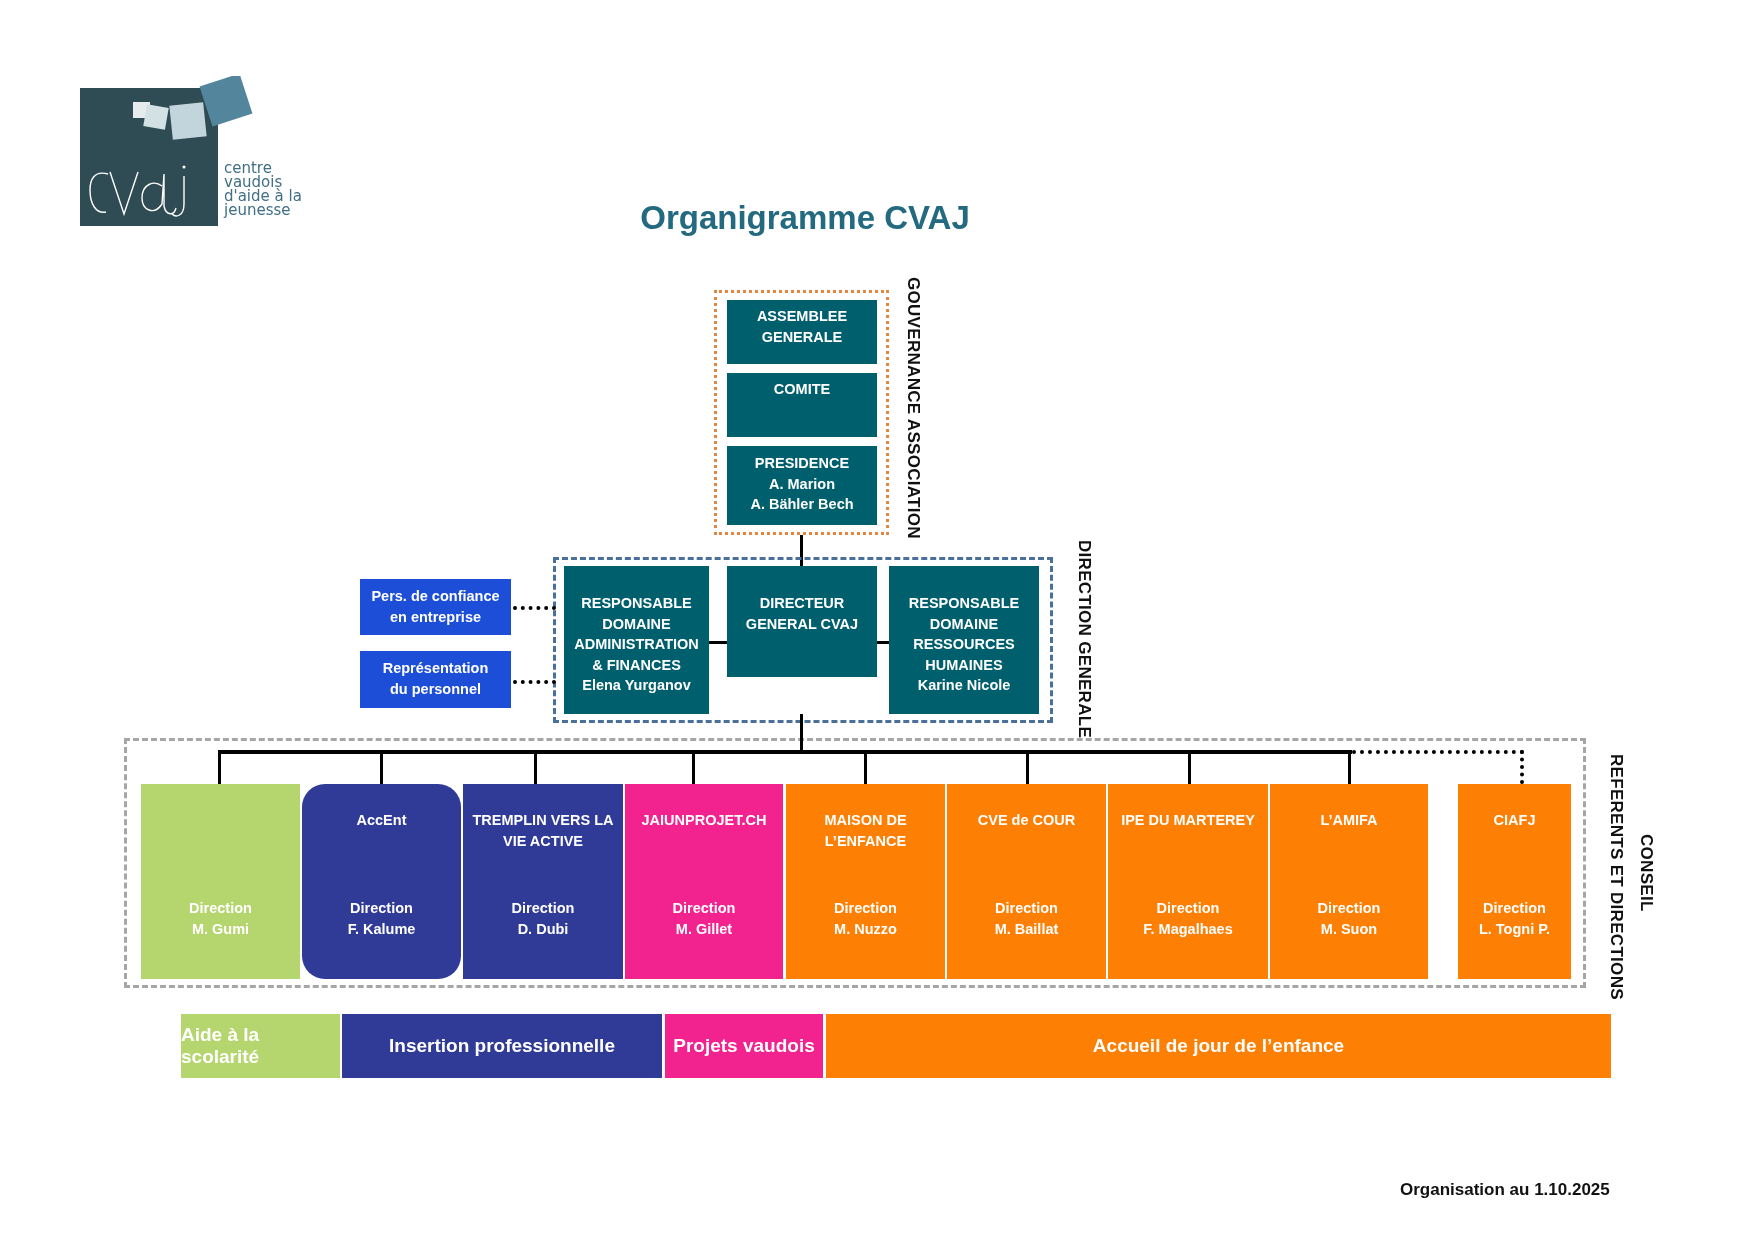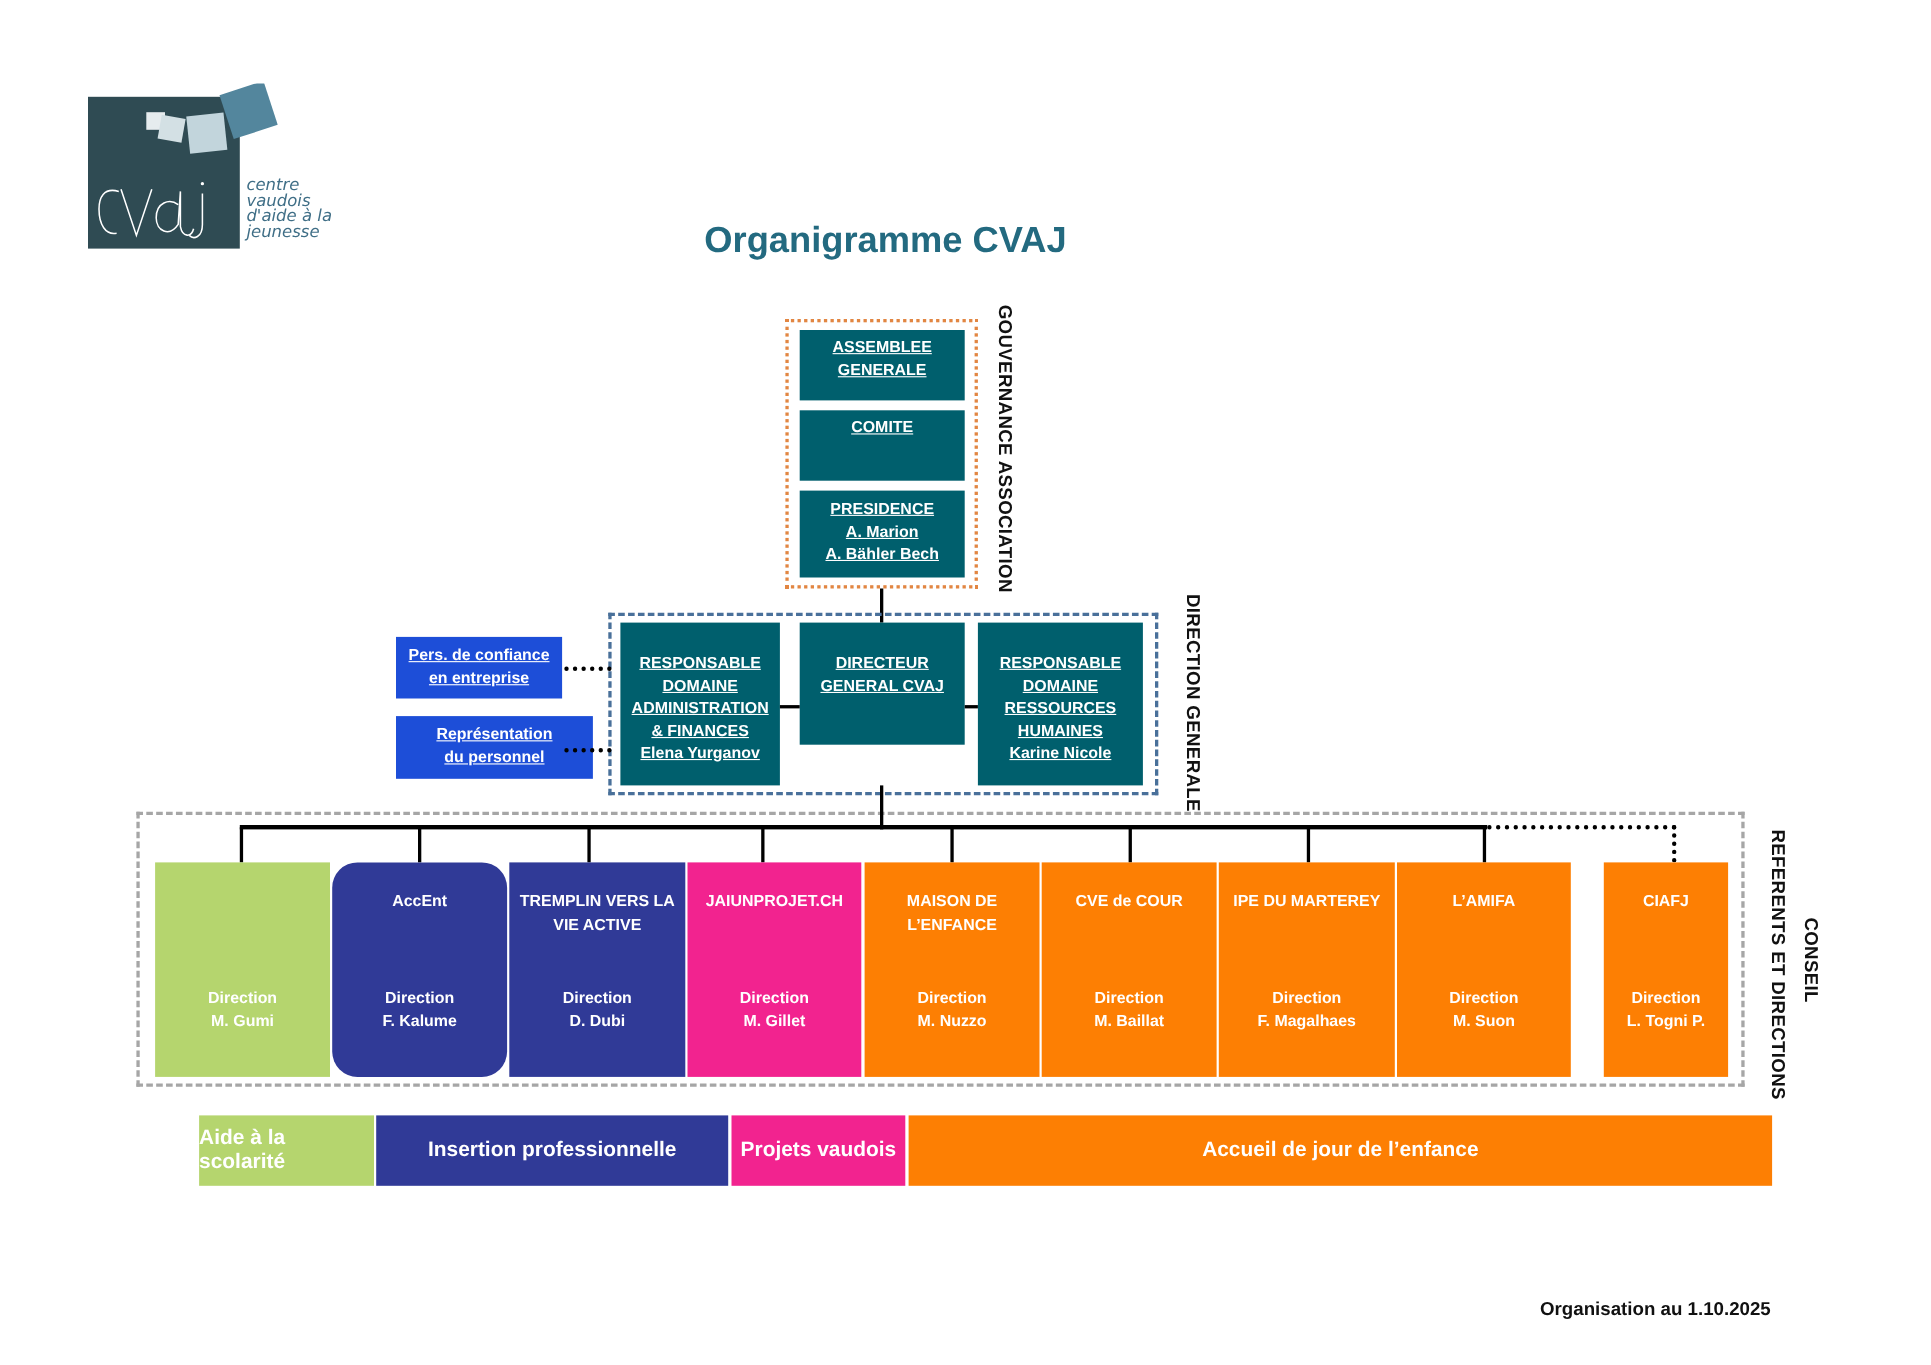--- a/index.html
+++ b/index.html
@@ -1,21 +1,21 @@
 <!DOCTYPE html>
 <html><head>
 <meta charset="utf-8">
 <style>
   html, body { margin: 0; padding: 0; background: #ffffff; }
   body { width: 1755px; height: 1241px; position: relative; overflow: hidden;
          font-family: "Liberation Sans", "DejaVu Sans", sans-serif; }
   .abs { position: absolute; }
   .box { position: absolute; box-sizing: border-box; color: #ffffff; font-weight: bold;
          font-size: 14.5px; line-height: 20.5px; text-align: center;
-         font-family: "Liberation Sans", sans-serif; text-decoration: underline; }
+         font-family: "Liberation Sans", sans-serif; }
   .teal { background: #005f6d; }
   .green { background: #1d4ed8; }
   .lime { background: #b5d56e; }
   .navy { background: #303a97; }
   .pink { background: #f2238f; }
   .orange { background: #fd7f03; }
   .line { position: absolute; background: #000000; }
   .dotline-h { position: absolute; height: 0; border-top: 4px dotted #000; }
   .dotline-v { position: absolute; width: 0; border-left: 4px dotted #000; }
   .vlabel { position: absolute; writing-mode: vertical-rl; font-weight: bold; color: #111;
@@ -23,21 +23,21 @@
             font-family: "Liberation Sans", sans-serif; }
   .unit-title { position: absolute; left: 4px; right: 4px; top: 26px; }
   .unit-dir { position: absolute; left: 4px; right: 4px; top: 114px; }
   .domain { position: absolute; box-sizing: border-box; color: #fff; font-weight: bold;
             font-size: 19px; display: flex; align-items: center; justify-content: center;
             font-family: "Liberation Sans", sans-serif; margin-left: 40px; }
 </style>
 </head>
 <body>
 
-<div class="abs" style="left:80px;top:76px;width:240px;height:152px;font-style:italic;">
+<div class="abs" style="left:80px;top:76px;width:240px;height:152px;">
   <svg width="240" height="152" viewBox="0 0 240 152">
     <rect x="0" y="12" width="138" height="138" fill="#2f4b53"></rect>
     <rect x="53" y="26" width="17" height="16" fill="#e6ecee"></rect>
     <rect x="65" y="30" width="22" height="22" fill="#d3e0e4" transform="rotate(10 76 41)"></rect>
     <rect x="91" y="28" width="34" height="34" fill="#c2d5dc" transform="rotate(-6 108 45)"></rect>
     <rect x="125" y="3" width="42" height="42" fill="#53869d" transform="rotate(-18 146 24)"></rect>
     <path d="M28 98 C14 94 10 104 10 114 C10 128 16 138 26 136" stroke="#fff" stroke-width="1.4" fill="none"></path>
     <path d="M30 96 L44 138 L58 96" stroke="#fff" stroke-width="1.4" fill="none"></path>
     <path d="M82 110 C74 104 62 108 62 122 C62 134 74 140 82 128 L84 98 L84 130 C86 140 94 140 96 132" stroke="#fff" stroke-width="1.4" fill="none"></path>
     <path d="M104 100 L104 128 C104 140 96 142 92 138" stroke="#fff" stroke-width="1.4" fill="none"></path>
@@ -91,21 +91,21 @@
   <div>Karine Nicole</div>
 </div>
 <div class="line" style="left:709px;top:641px;width:18px;height:3px;"></div>
 <div class="line" style="left:877px;top:641px;width:12px;height:3px;"></div>
 <div class="vlabel" style="left:1074px;top:540px;">DIRECTION GENERALE</div>
 
 <div class="box green" style="left:360px;top:579px;width:151px;height:56px;padding-top:7px;">
   <div>Pers. de confiance</div>
   <div>en entreprise</div>
 </div>
-<div class="box green" style="left:360px;top:651px;width:179px;height:57px;padding-top:7px;">
+<div class="box green" style="left:360px;top:651px;width:151px;height:57px;padding-top:7px;">
   <div>Représentation</div>
   <div>du personnel</div>
 </div>
 <div class="dotline-h" style="left:513px;top:606px;width:43px;"></div>
 <div class="dotline-h" style="left:513px;top:680px;width:43px;"></div>
 
 <div class="abs" style="left:124px;top:738px;width:1462px;height:250px;box-sizing:border-box;border:3px dashed #a6a6a6;"></div>
 <div class="line" style="left:800px;top:714px;width:3px;height:40px;"></div>
 <div class="line" style="left:218px;top:750px;width:1134px;height:4px;"></div>
 <div class="dotline-h" style="left:1352px;top:750px;width:172px;"></div>

